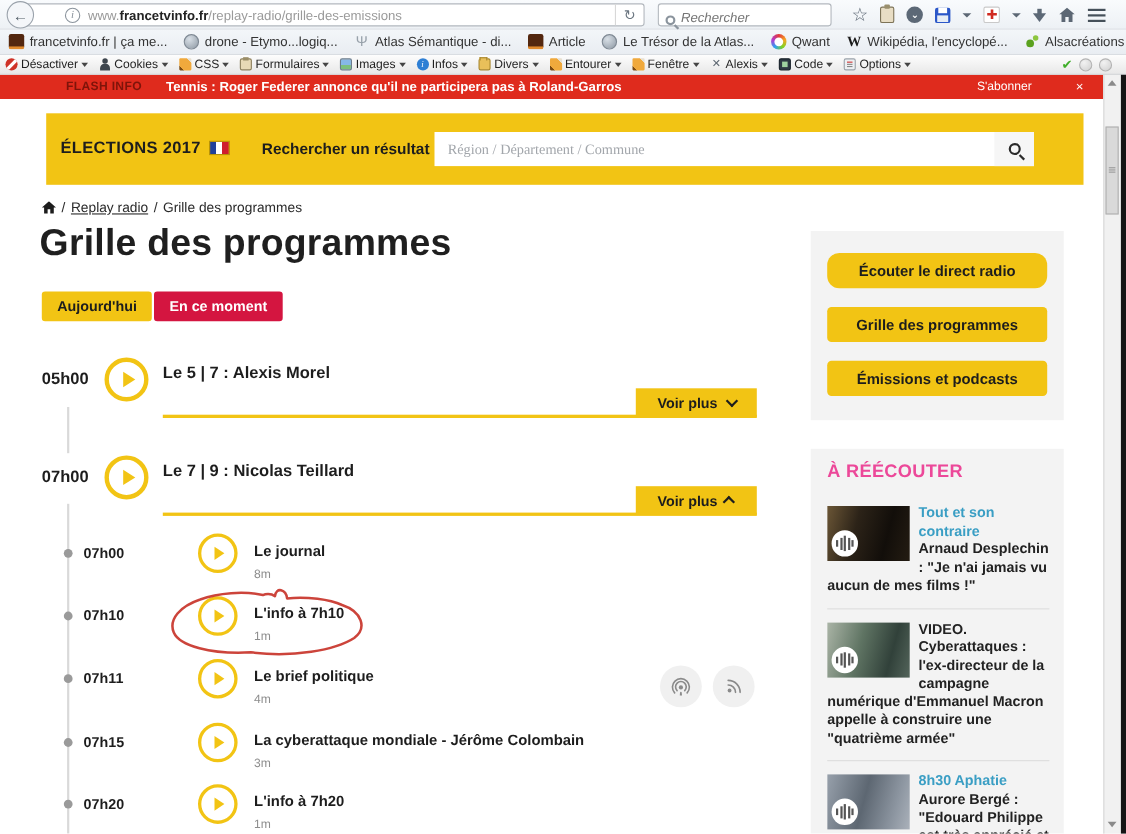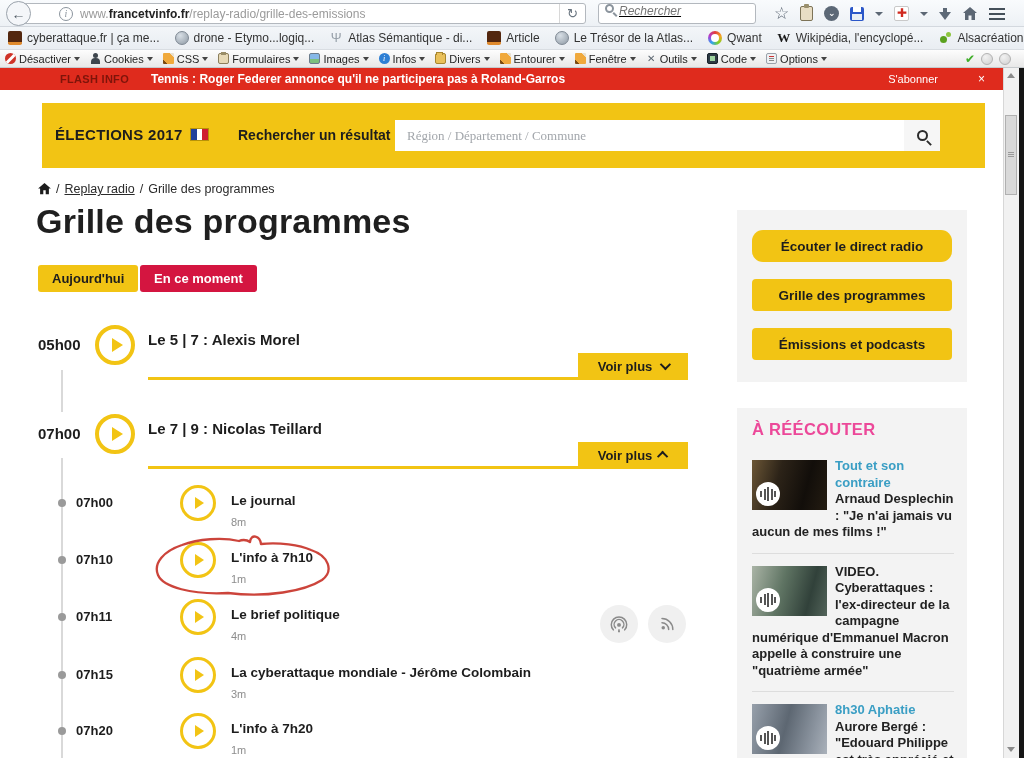--- a/index.html
+++ b/index.html
@@ -8,21 +8,21 @@
   .abs { position:absolute; }
 
   
   .navbar { left:0; top:0; width:1024px; height:27px; background:linear-gradient(#f9fbfd,#edf1f5); border-bottom:1px solid #d3d8de; }
   .urlbar { left:14px; top:3px; width:572px; height:21px; background:#fff; border:1px solid #b3b8be; border-radius:3px; display:flex; align-items:center; padding-left:44px; }
   .backbtn { left:6px; top:1px; width:25px; height:25px; border-radius:50%; background:#f4f6f9; border:1px solid #9aa2ab; display:flex; align-items:center; justify-content:center; color:#4f5a64; font-weight:bold; font-size:14px; z-index:3; }
   .infoicon { width:14px; height:14px; border:1px solid #8b949d; border-radius:50%; color:#8b949d; font-size:10px; line-height:12px; text-align:center; margin-right:7px; font-family:"Liberation Serif",serif; font-style:italic; }
   .urltext { font-size:12px; color:#9a9a9a; white-space:nowrap; }
   .urltext b { color:#222; font-weight:bold; }
   .reloadbtn { margin-left:auto; border-left:1px solid #d8d8d8; width:26px; height:100%; display:flex; align-items:center; justify-content:center; color:#6b7681; font-size:13px; }
-  .searchbox { left:598px; top:3px; width:158px; height:21px; background:#fff; border:1px solid #b3b8be; border-radius:3px; display:flex; align-items:flex-start; padding:0 6px; gap:5px;text-decoration:underline; }
+  .searchbox { left:598px; top:3px; width:158px; height:21px; background:#fff; border:1px solid #b3b8be; border-radius:3px; display:flex; align-items:flex-end; padding:0 6px; gap:5px; }
   .searchbox input { border:none; outline:none; font-style:italic; font-size:12px; color:#777; width:110px; font-family:inherit; background:transparent; }
   .mag { width:9px; height:9px; border:2px solid #8b949d; border-radius:50%; position:relative; flex:none; }
   .mag::after { content:""; position:absolute; width:2px; height:5px; background:#8b949d; left:7px; top:6px; transform:rotate(-45deg); }
   .navicons { left:768px; top:0; width:256px; height:27px; display:flex; align-items:center; gap:11px; padding-left:6px; }
   .star { color:#5c6774; font-size:17px; line-height:17px; }
   .clip { width:13px; height:15px; background:#e8ddc4; border:1px solid #7d7357; border-radius:2px; position:relative; }
   .clip::before { content:""; position:absolute; left:3px; top:-3px; width:5px; height:4px; background:#9a8f6d; border-radius:1px; }
   .pocket { width:15px; height:15px; border-radius:50%; background:#5c6876; color:#fff; font-size:9px; line-height:14px; text-align:center; font-weight:bold; }
   .floppy { width:14px; height:14px; background:#2b57c8; position:relative; border-radius:2px; }
   .floppy::before { content:""; position:absolute; left:3px; top:0; width:8px; height:5px; background:#fff; }
@@ -175,21 +175,21 @@
           <path d="M8 1 L15 7 H13 V14 H9.5 V9.5 H6.5 V14 H3 V7 H1 Z" fill="#5c6774"></path>
         </svg>
       </span>
     <span class="burger"></span>
   </div>
 </div>
 
 <div class="abs bookmarksbar">
   <span class="bmitem">
       <span class="fav fav-brown"></span>
-      <span>cyberattaque.fr | ça me...</span>
+      <span>francetvinfo.fr | ça me...</span>
     </span>
   <span class="bmitem">
       <span class="fav fav-globe"></span>
       <span>drone - Etymo...logiq...</span>
     </span>
   <span class="bmitem">
       <span class="fav fav-atlas">Ψ</span>
       <span>Atlas Sémantique - di...</span>
     </span>
   <span class="bmitem">
@@ -256,21 +256,21 @@
       <span>Entourer</span>
       <span class="dcaret"></span>
     </span>
   <span class="devitem">
       <span class="dico d-pencil"></span>
       <span>Fenêtre</span>
       <span class="dcaret"></span>
     </span>
   <span class="devitem">
       <span class="dico d-tools">✕</span>
-      <span>Outils</span>
+      <span>Alexis</span>
       <span class="dcaret"></span>
     </span>
   <span class="devitem">
       <span class="dico d-code"></span>
       <span>Code</span>
       <span class="dcaret"></span>
     </span>
   <span class="devitem">
       <span class="dico d-options"></span>
       <span>Options</span>

